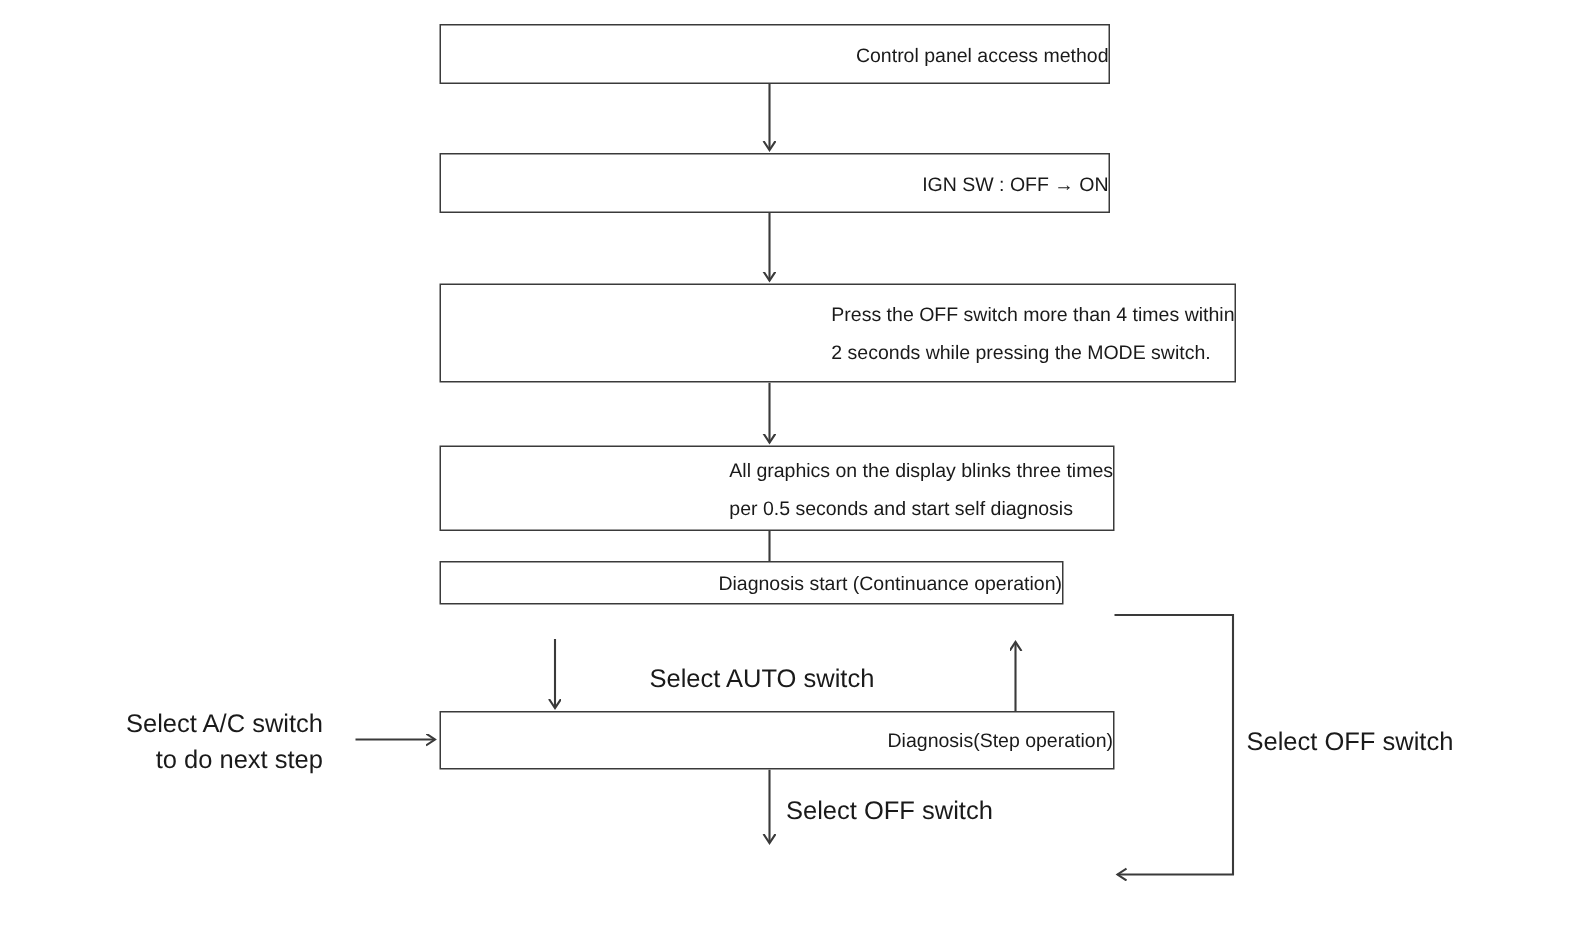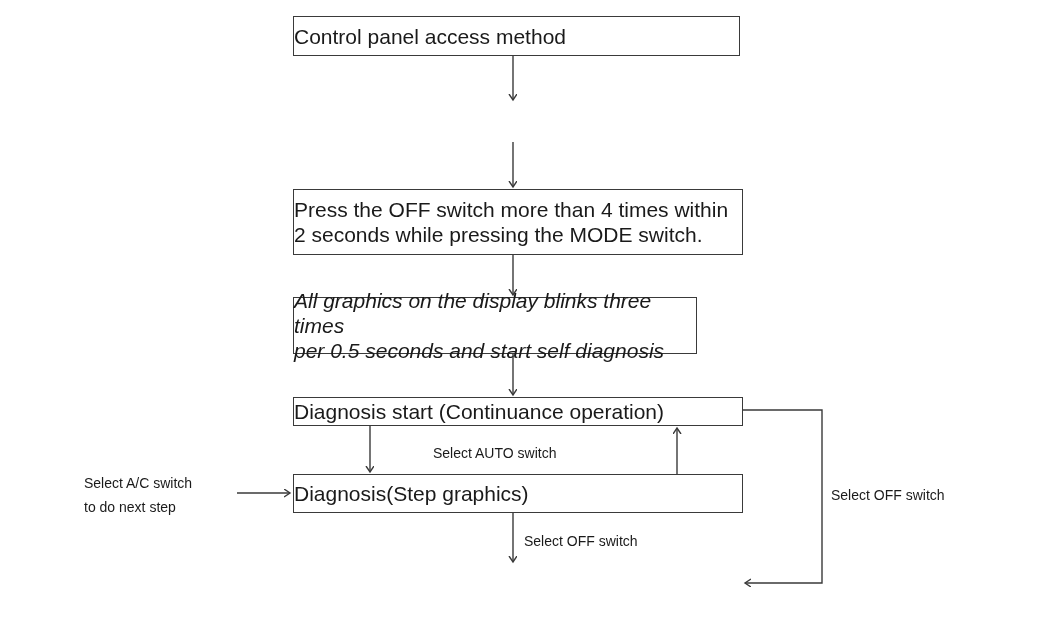--- a/index.html
+++ b/index.html
@@ -29,32 +29,33 @@
     stroke:var(--line);
     stroke-width:1.4;
   }
   .box{
     position:absolute;
     box-sizing:border-box;
     border:1.5px solid var(--line);
     background:var(--bg);
     display:flex;
     align-items:center;
-    justify-content:flex-start;
-    font-size:21px;
+    justify-content:flex-end;
+    font-size:13px;
     line-height:25px;
     text-align:center;
   }
   .box .txt{white-space:pre-line;}
   .box.multiline .txt{text-align:left;}
   .flabel{
     position:absolute;
-    font-size:14px;
+    font-size:17px;
     line-height:24px;
     white-space:pre-line;
+    text-align:right;
   }
 </style>
 </head>
 <body>
 
 <div class="canvas">
 
   <svg class="connectors" viewBox="0 0 1050 621" xmlns="http://www.w3.org/2000/svg">
     <defs>
       <marker id="ah" markerWidth="12" markerHeight="12" refX="6" refY="4" orient="auto" markerUnits="userSpaceOnUse">
@@ -69,37 +70,40 @@
     <line class="conn" x1="677" y1="474" x2="677" y2="428" marker-end="url(#ah)"></line>
     <line class="conn" x1="513" y1="513" x2="513" y2="562" marker-end="url(#ah)"></line>
     <line class="conn" x1="237" y1="493" x2="290" y2="493" marker-end="url(#ah)"></line>
     <polyline class="conn" points="743,410 822,410 822,583 745,583" marker-end="url(#ah)"></polyline>
   </svg>
 
   <div class="box" style="left:293px;top:16px;width:447px;height:40px;">
     <span class="txt">Control panel access method</span>
   </div>
 
+  <div class="box" style="left:293px;top:102px;width:447px;height:40px;">
+    <span class="txt">IGN SW : OFF → ON</span>
+  </div>
 
-  <div class="box multiline" style="left:293px;top:189px;width:450px;height:66px;">
+  <div class="box multiline" style="left:293px;top:189px;width:531px;height:66px;">
     <span class="txt">Press the OFF switch more than 4 times within
 2 seconds while pressing the MODE switch.</span>
   </div>
 
-  <div class="box multiline" style="left:293px;top:297px;width:404px;height:57px;font-style:italic;">
+  <div class="box multiline" style="left:293px;top:297px;width:450px;height:57px;">
     <span class="txt">All graphics on the display blinks three times
 per 0.5 seconds and start self diagnosis</span>
   </div>
 
-  <div class="box" style="left:293px;top:397px;width:450px;height:29px;">
+  <div class="box" style="left:293px;top:374px;width:416px;height:29px;">
     <span class="txt">Diagnosis start (Continuance operation)</span>
   </div>
 
   <div class="box" style="left:293px;top:474px;width:450px;height:39px;">
-    <span class="txt">Diagnosis(Step graphics)</span>
+    <span class="txt">Diagnosis(Step operation)</span>
   </div>
 
 
   <div class="flabel" style="left:433px;top:441px;">Select AUTO switch</div>
 
   <div class="flabel" style="left:84px;top:471px;">Select A/C switch
 to do next step</div>
 
   <div class="flabel" style="left:524px;top:529px;">Select OFF switch</div>
 

